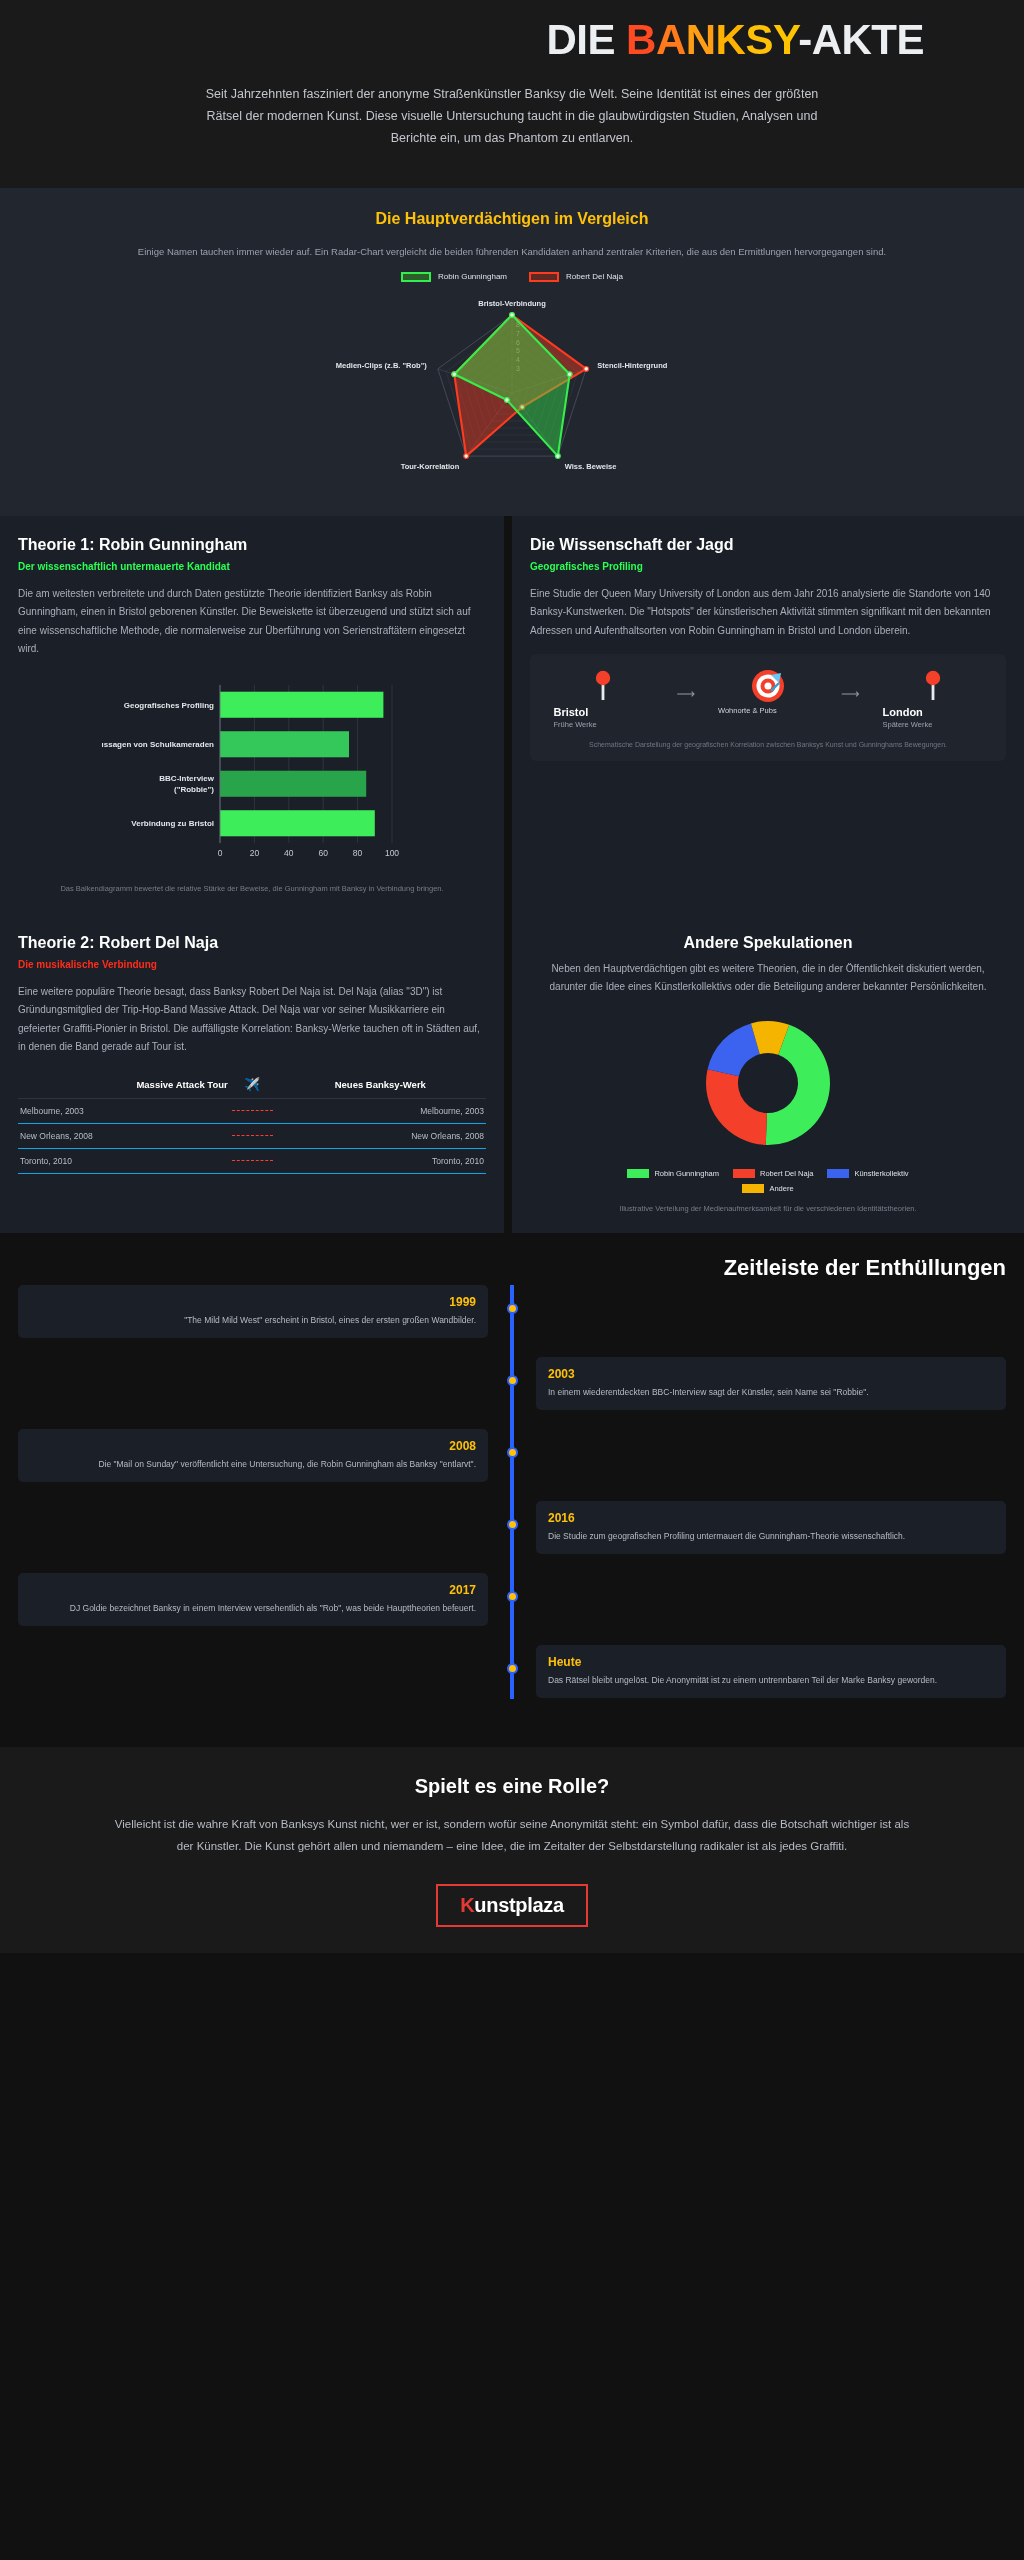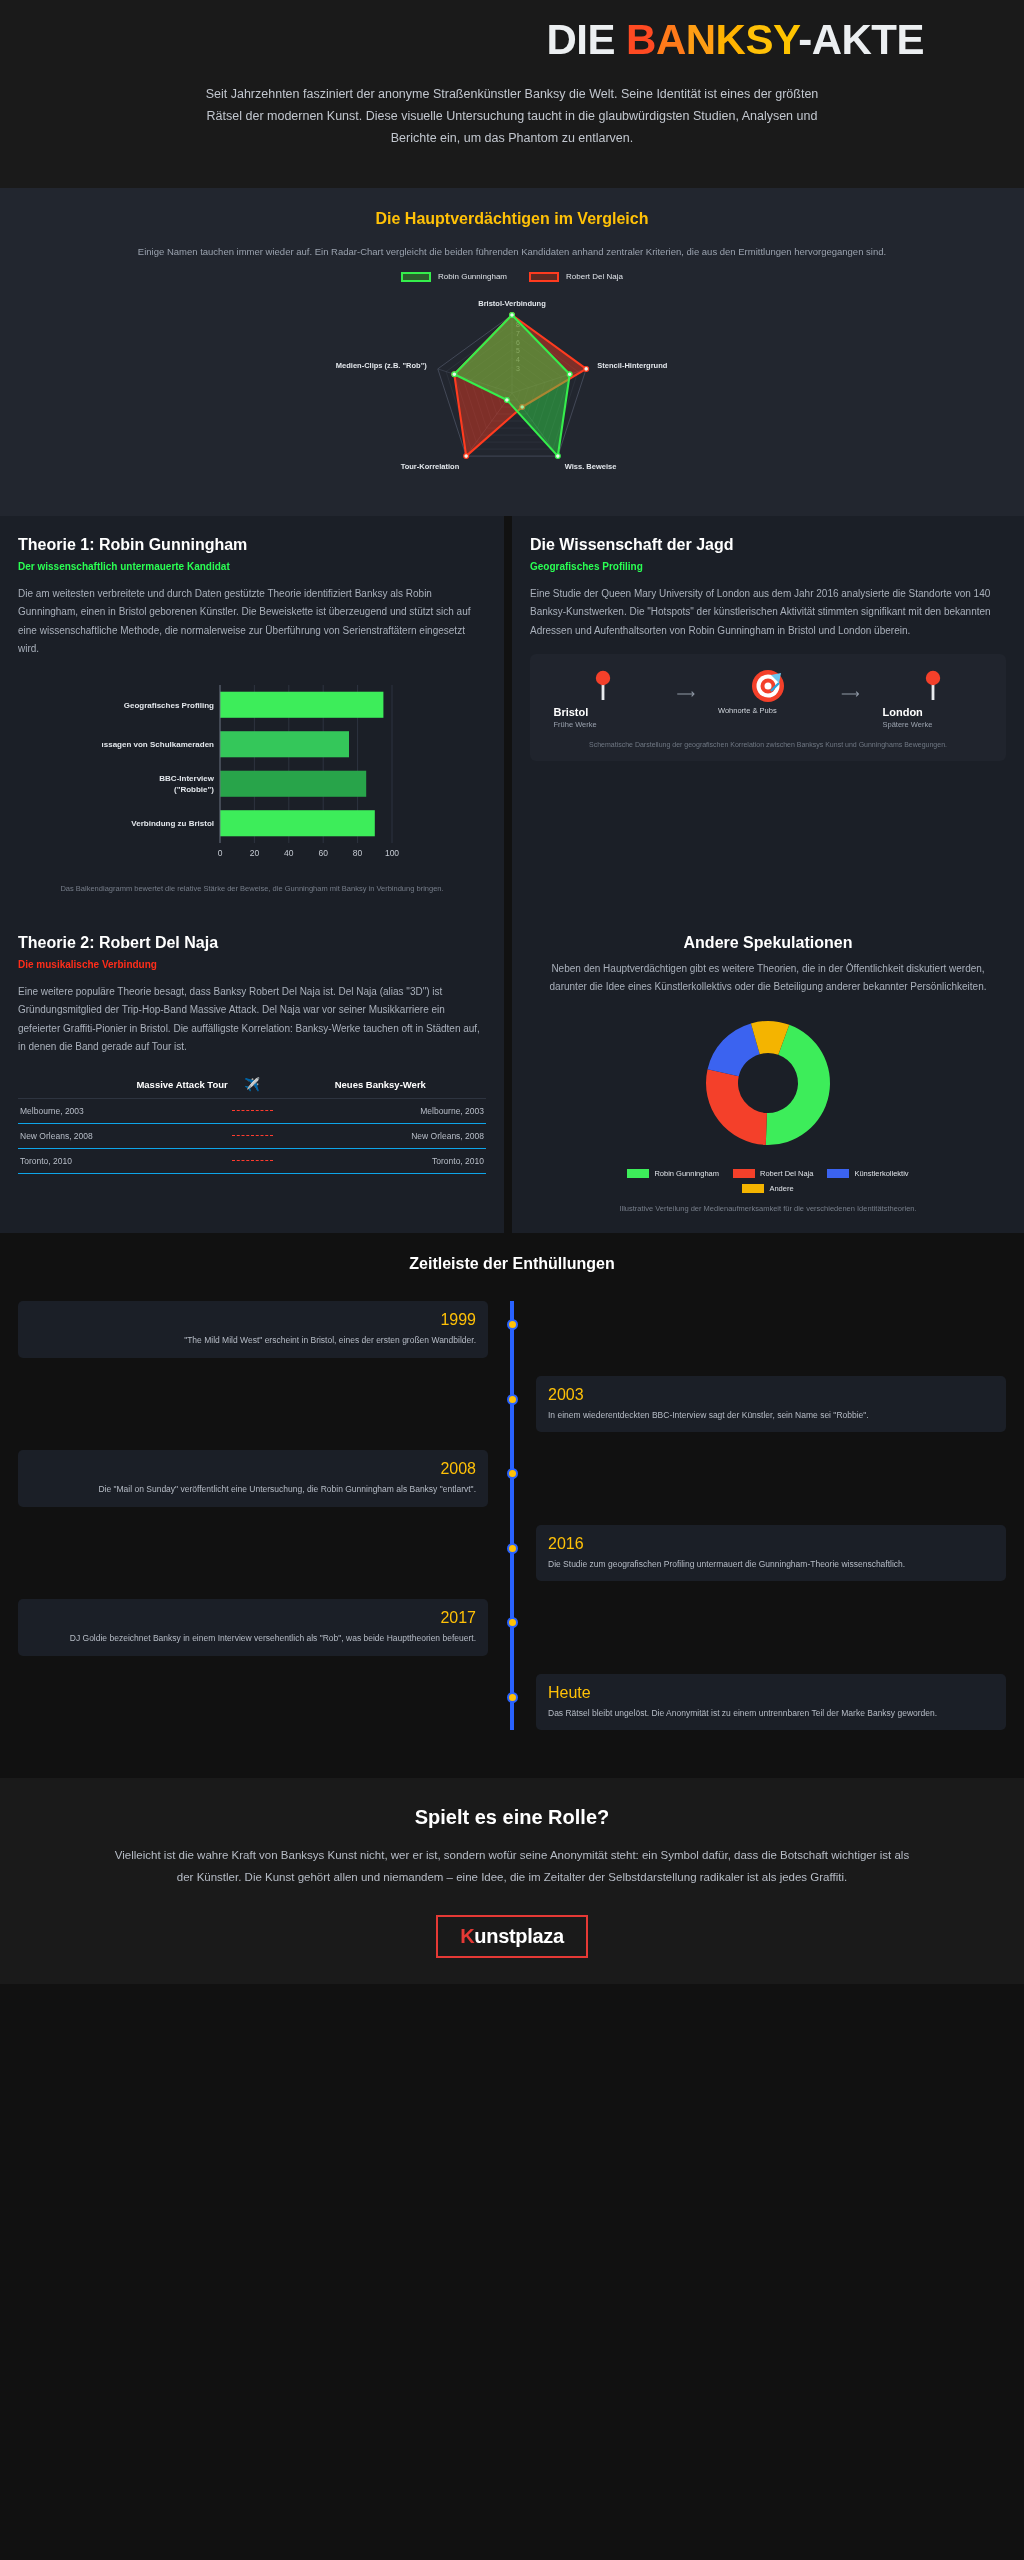--- a/index.html
+++ b/index.html
@@ -201,25 +201,25 @@
   .dl-item { display: flex; align-items: center; gap: 5px; }
   .dl-sw { width: 22px; height: 9px; border: 2px solid; display: inline-block; }
   .dl-txt { font-size: 7.5px; color: #dfe3e8; }
 
   
   .sec-timeline {
     background: #111111;
     padding: 22px 18px 30px 18px;
   }
   .tl-title {
-    text-align: center;
-    font-size: 16px;
+    text-align: right;
+    font-size: 22px;
     font-weight: bold;
     color: #ffffff;
-    margin-bottom: 28px;
+    margin-bottom: 4px;
   }
   .tl-body { position: relative; }
   .tl-spine {
     position: absolute;
     left: 50%;
     top: 0; bottom: 0;
     width: 4px;
     margin-left: -2px;
     background: #2962ff;
   }
@@ -231,22 +231,22 @@
   }
   .tl-row .tl-half { width: 50%; }
   .tl-card {
     background: #1b1f27;
     border-radius: 5px;
     padding: 10px 12px;
   }
   .tl-row.left  .tl-card { margin-right: 24px; text-align: right; }
   .tl-row.right .tl-card { margin-left: 24px; text-align: left; }
   .tl-year {
-    font-size: 16px;
-    font-weight: normal;
+    font-size: 12px;
+    font-weight: bold;
     color: #ffc107;
     margin-bottom: 4px;
   }
   .tl-text {
     font-size: 8.5px;
     color: #b6bcc6;
     line-height: 1.7;
   }
   .tl-dot {
     position: absolute;

